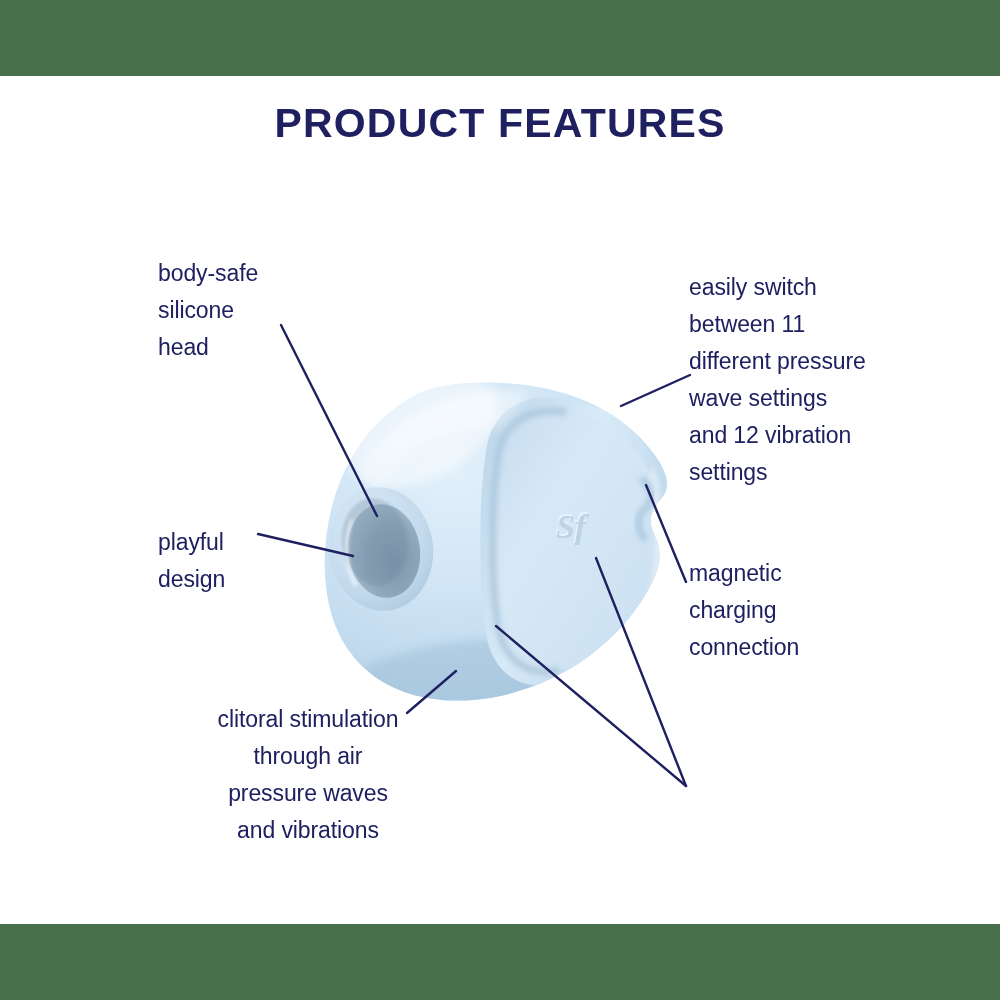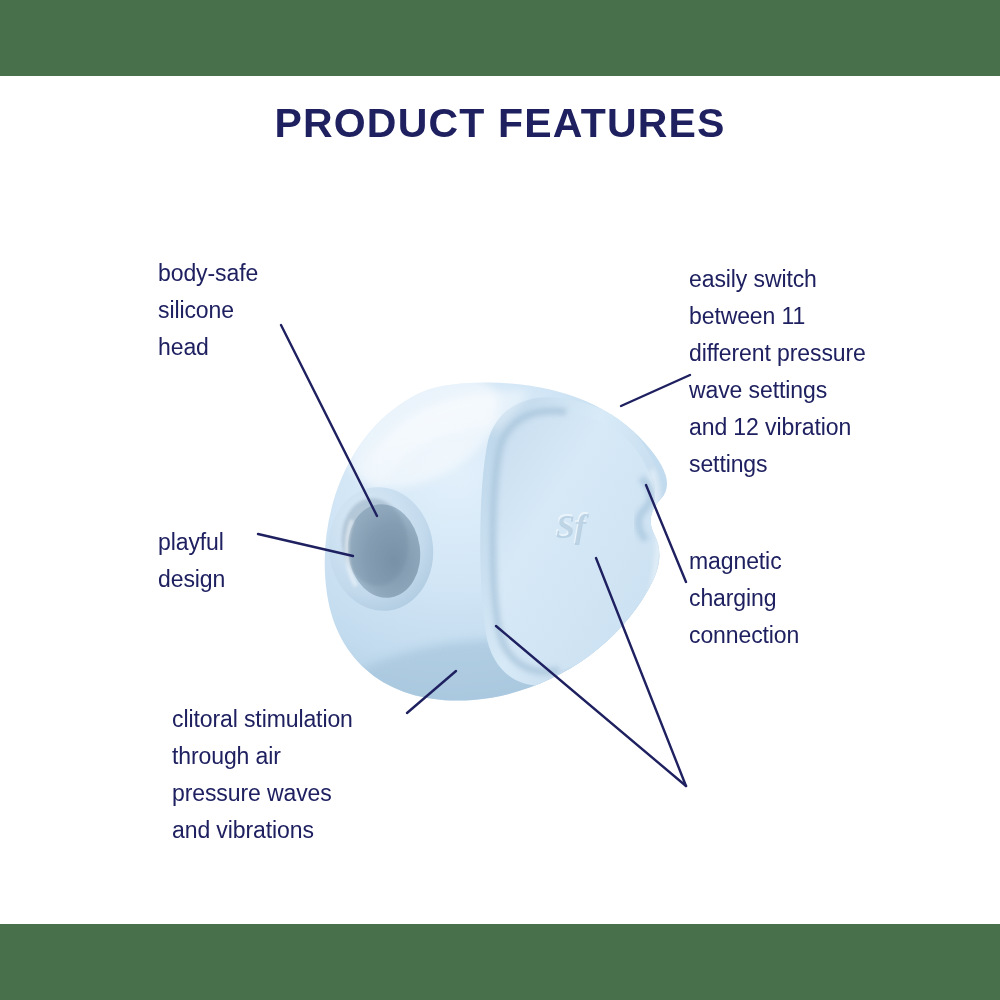--- a/index.html
+++ b/index.html
@@ -54,23 +54,23 @@
     color: #1e2060;
     font-size: 23px;
     line-height: 37px;
     font-family: "Liberation Sans", sans-serif;
     letter-spacing: -0.1px;
     white-space: pre-line;
   }
 
   #label-body-safe          { left: 158px; top: 255px; width: 230px; }
   #label-playful            { left: 158px; top: 524px; width: 210px; }
-  #label-clitoral           { left: 172px; top: 701px; width: 300px; }
-  #label-settings           { left: 689px; top: 261px; width: 260px; }
-  #label-magnetic           { left: 689px; top: 543px; width: 250px; }
+  #label-clitoral           { left: 158px; top: 701px; width: 300px; text-align: center; }
+  #label-settings           { left: 689px; top: 269px; width: 260px; }
+  #label-magnetic           { left: 689px; top: 555px; width: 250px; }
   #label-motors             { left: 689px; top: 740px; width: 260px; }
 
   
   #leaders, #product {
     position: absolute;
     left: 0; top: 0;
     width: 1000px; height: 1000px;
     pointer-events: none;
   }
   #product { z-index: 1; }

